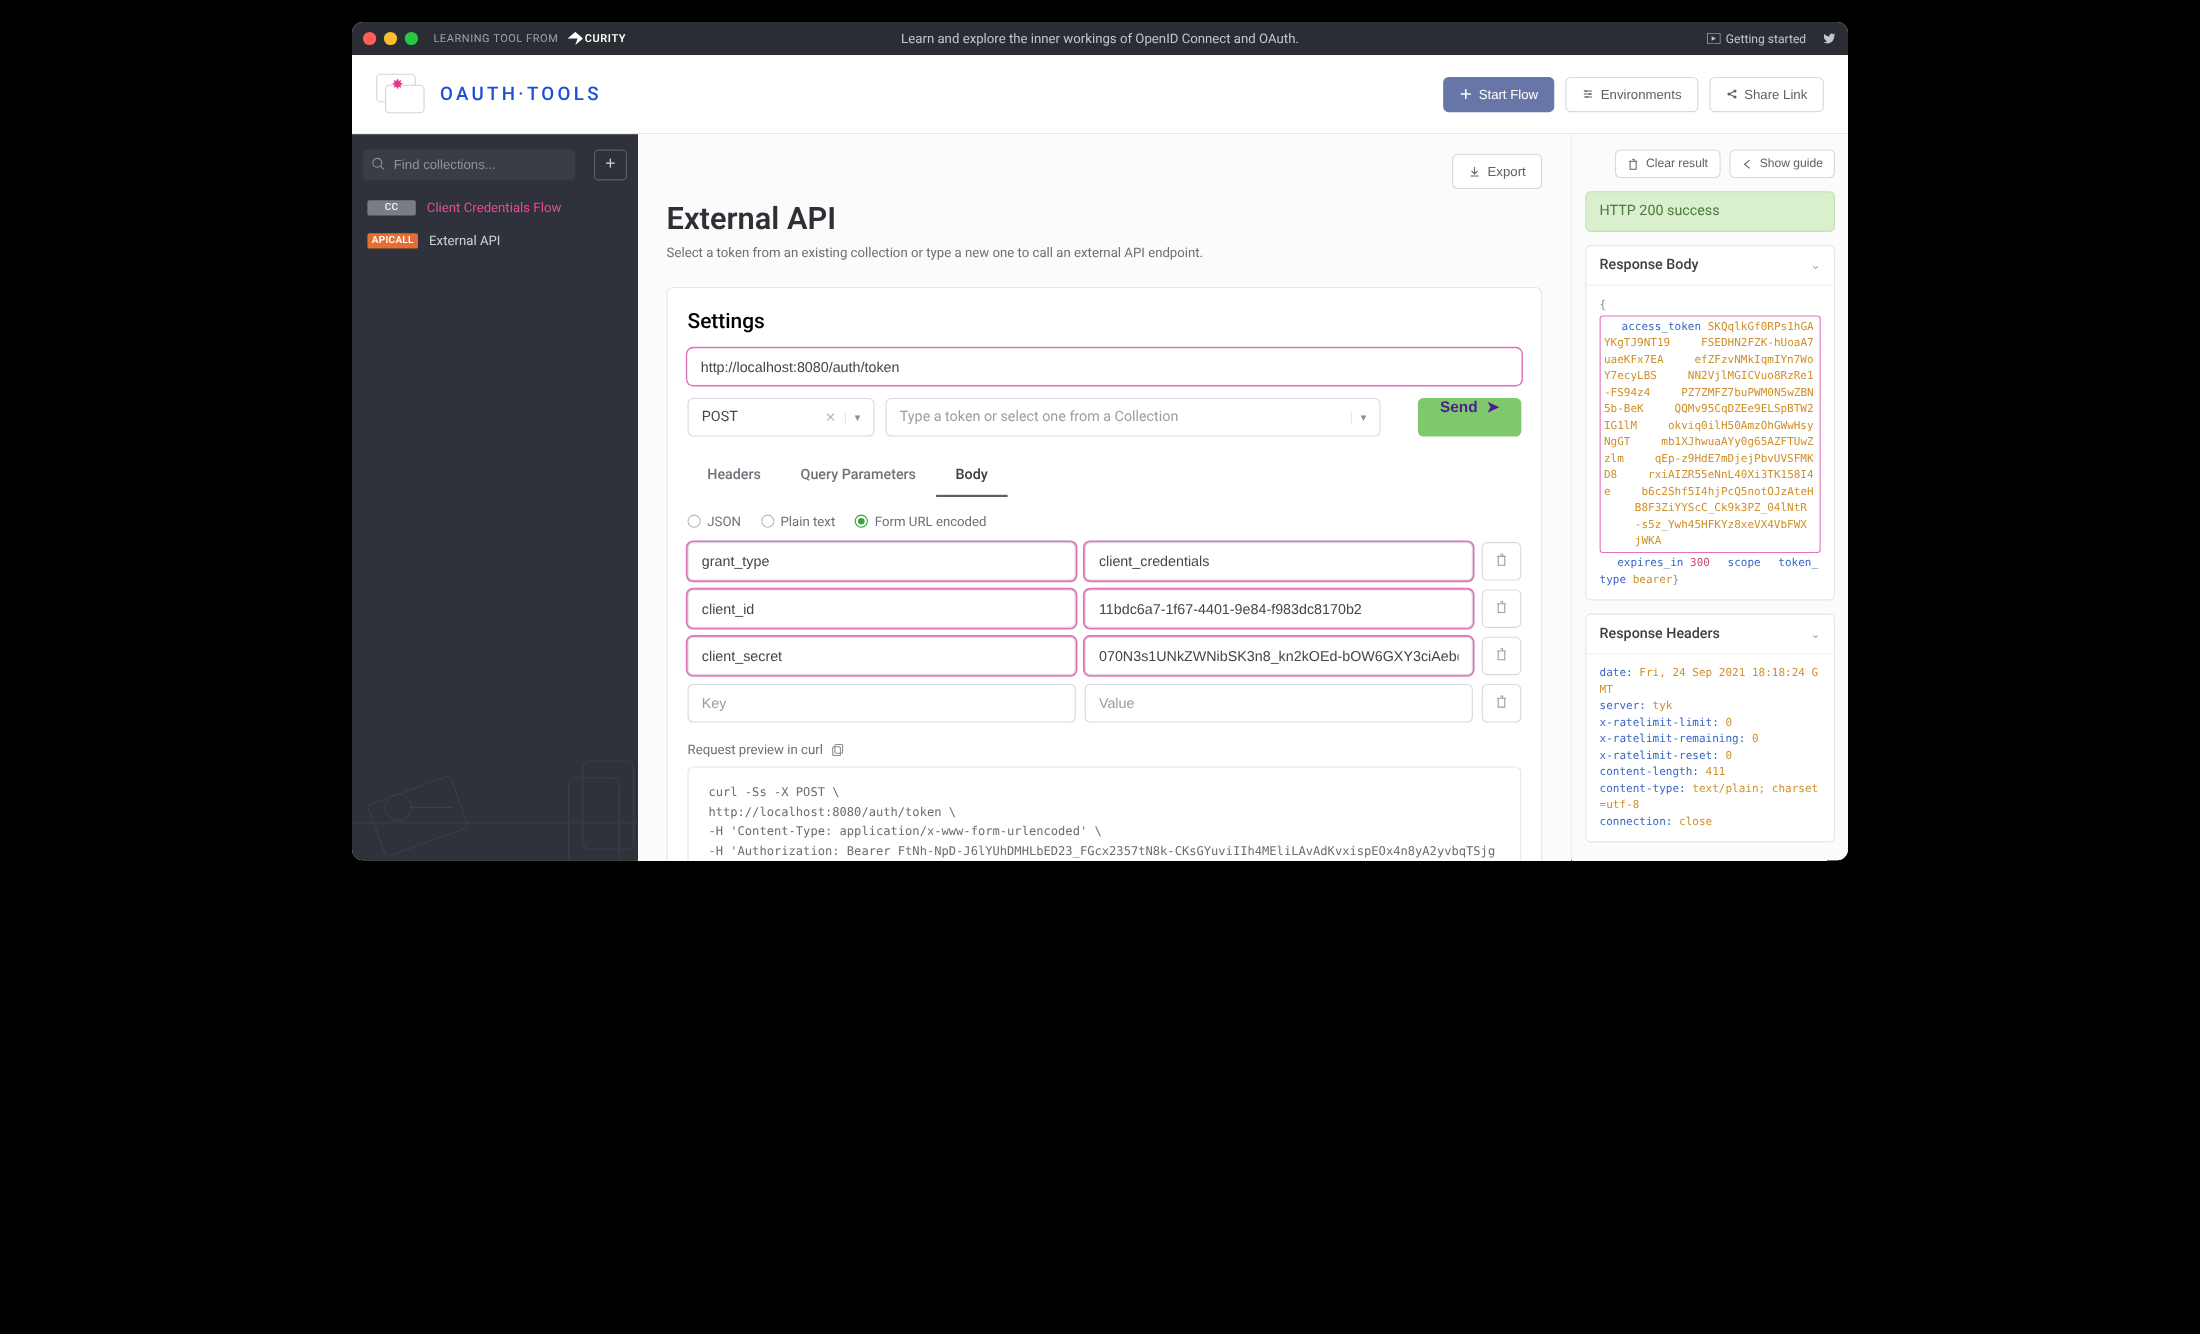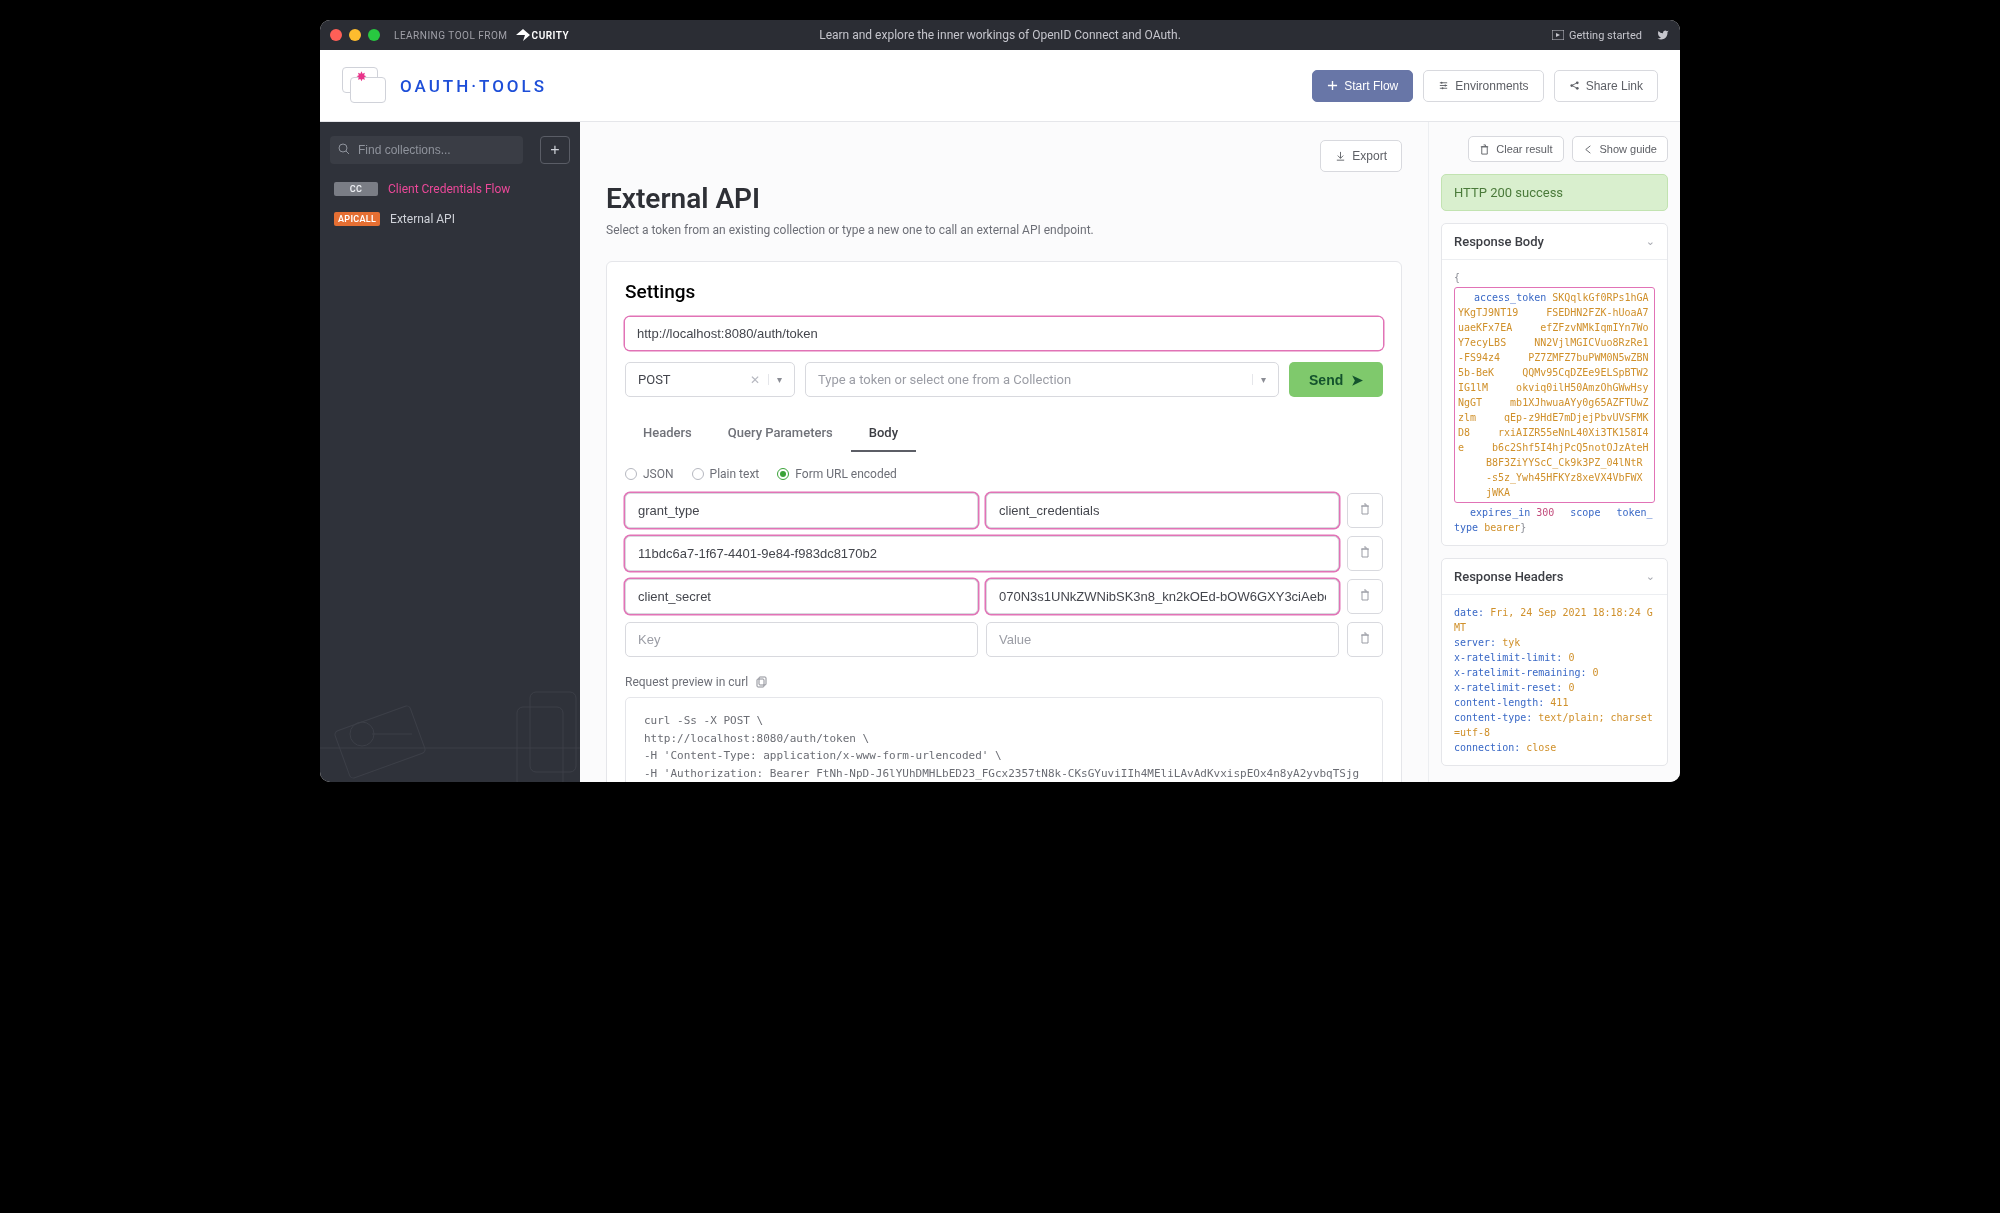--- a/index.html
+++ b/index.html
@@ -58,21 +58,21 @@
 .panel h2 { font-size: 19px; font-weight: 500; color: #000000; margin-bottom: 14px; }
 .input-full { width: 100%; border: 1px solid #d8d9de; border-radius: 5px; padding: 9px 12px; font-size: 13px; color: #44464d; }
 .highlight-pink { box-shadow: 0 0 0 1.5px #e173b6; border-radius: 5px; }
 
 .method-row { display: flex; gap: 10px; margin-top: 12px; }
 .method-select { width: 170px; border: 1px solid #d8d9de; border-radius: 5px; padding: 9px 12px; font-size: 13px; color: #44464d; position: relative; display: flex; align-items: center; }
 .method-select .clear { margin-left: auto; color: #b6b8c0; cursor: pointer; font-size: 12px; margin-right: 8px; }
 .method-select .chev { border-left: 1px solid #e5e6ea; padding-left: 8px; color: #8b8d95; font-size: 10px; }
 .token-select { flex: 1; border: 1px solid #d8d9de; border-radius: 5px; padding: 9px 12px; font-size: 13px; color: #9b9da5; display: flex; align-items: center; }
 .token-select .chev { margin-left: auto; border-left: 1px solid #e5e6ea; padding-left: 8px; color: #8b8d95; font-size: 10px; }
-.send-btn { background: #7fc96c; border: none; border-radius: 5px; color: #14532d; padding: 0 20px; font-size: 14px; font-weight: 600; cursor: pointer; display: flex; align-items: center; gap: 8px; }
+.send-btn { background: #7fc96c; border: none; border-radius: 5px; color: #4c1d95; padding: 0 20px; font-size: 14px; font-weight: 600; cursor: pointer; display: flex; align-items: flex-start; gap: 8px; margin-left: 24px; }
 
 .tabs { display: flex; gap: 0; margin-top: 18px; border-bottom: 1px solid transparent; }
 .tab { padding: 10px 18px; font-size: 13px; color: #707279; font-weight: 500; cursor: pointer; border-bottom: 2px solid transparent; }
 .tab.active { color: #3b3d43; border-bottom: 2px solid #5c5e66; }
 
 .radios { display: flex; gap: 18px; margin-top: 14px; font-size: 12px; color: #6d6f77; align-items: center; }
 .radio { display: flex; align-items: center; gap: 6px; cursor: pointer; }
 .radio .circ { width: 12px; height: 12px; border: 1px solid #b6b8c0; border-radius: 50%; display: inline-flex; align-items: center; justify-content: center; }
 .radio.checked .circ { border-color: #3aa338; }
 .radio.checked .circ::after { content: ''; width: 6px; height: 6px; background: #3aa338; border-radius: 50%; }
@@ -267,20 +267,21 @@
 
         <div class="form-rows">
           <div class="fr hl">
             <input value="grant_type" style="">
             <input value="client_credentials" style="">
             <button class="del"><svg width="12" height="12" viewBox="0 0 12 12">
                   <path d="M3 3 H9 V11 H3 Z M2 3 H10 M5 1 H7 V3" stroke="currentColor" fill="none"></path>
                 </svg></button>
           </div>
           <div class="fr hl">
+            <input value="client_id" style="">
             <input value="11bdc6a7-1f67-4401-9e84-f983dc8170b2" style="">
             <button class="del"><svg width="12" height="12" viewBox="0 0 12 12">
                   <path d="M3 3 H9 V11 H3 Z M2 3 H10 M5 1 H7 V3" stroke="currentColor" fill="none"></path>
                 </svg></button>
           </div>
           <div class="fr hl">
             <input value="client_secret" style="">
             <input value="070N3s1UNkZWNibSK3n8_kn2kOEd-bOW6GXY3ciAebo" style="">
             <button class="del"><svg width="12" height="12" viewBox="0 0 12 12">
                   <path d="M3 3 H9 V11 H3 Z M2 3 H10 M5 1 H7 V3" stroke="currentColor" fill="none"></path>

